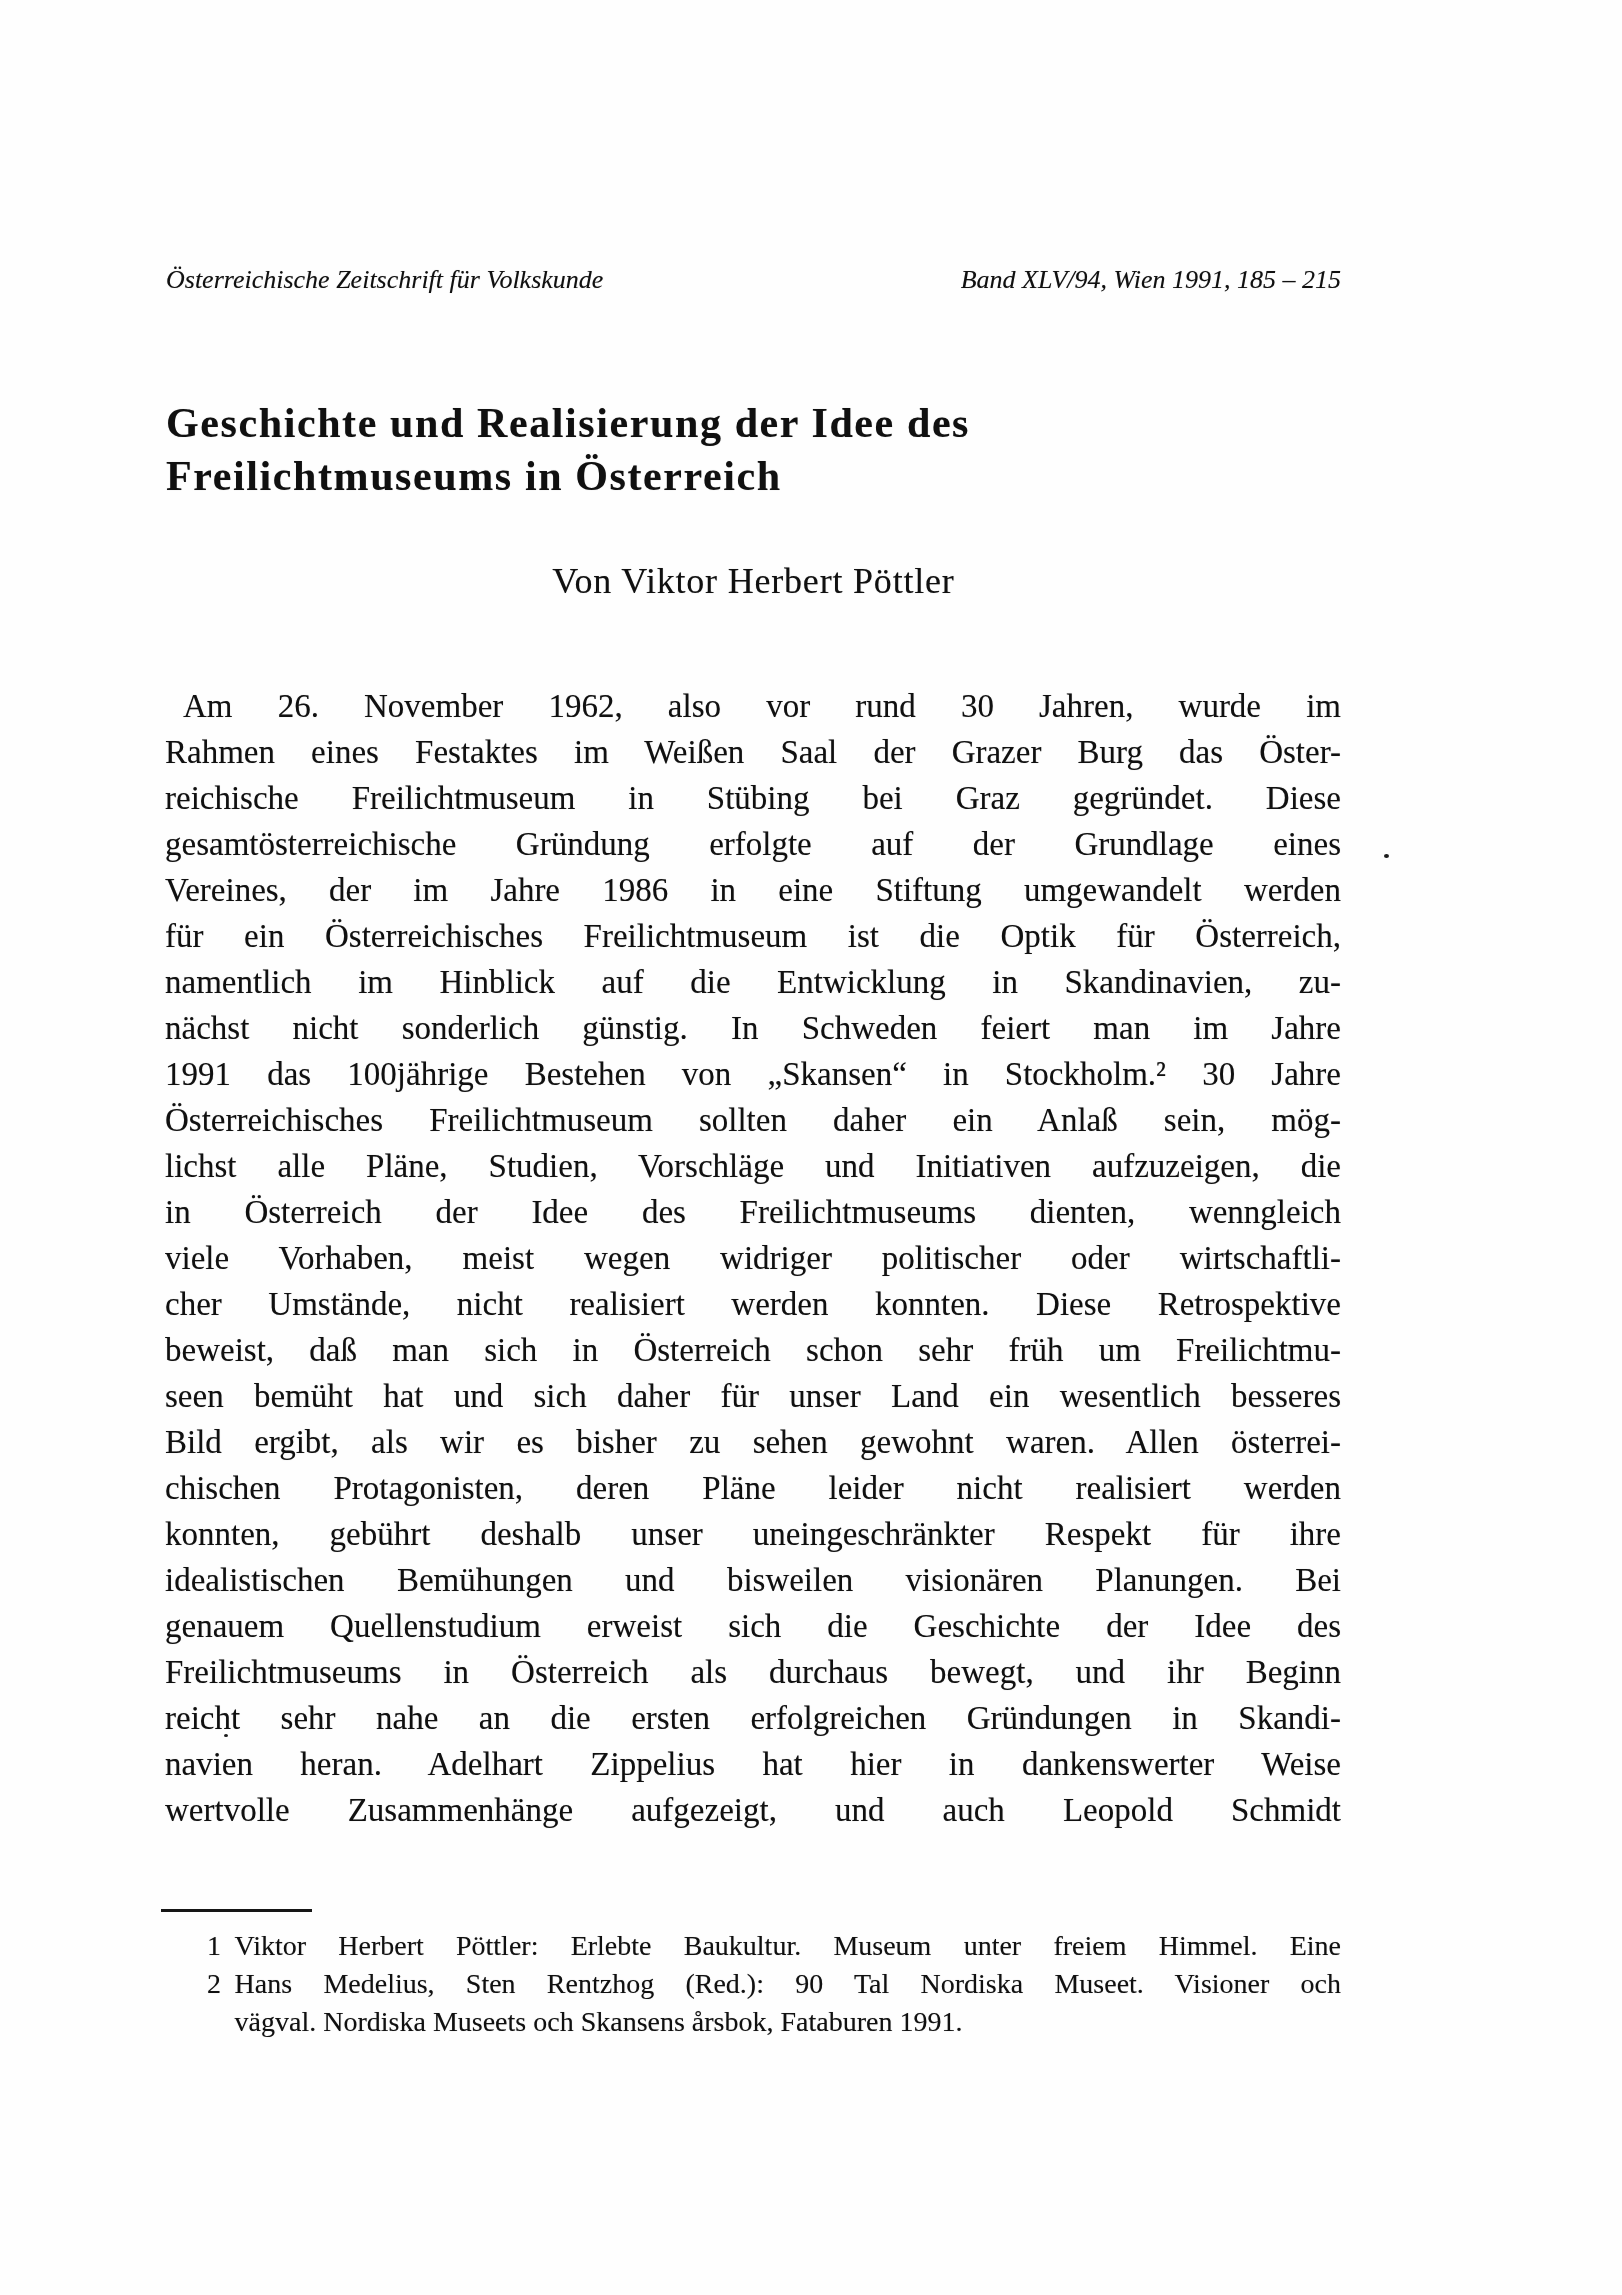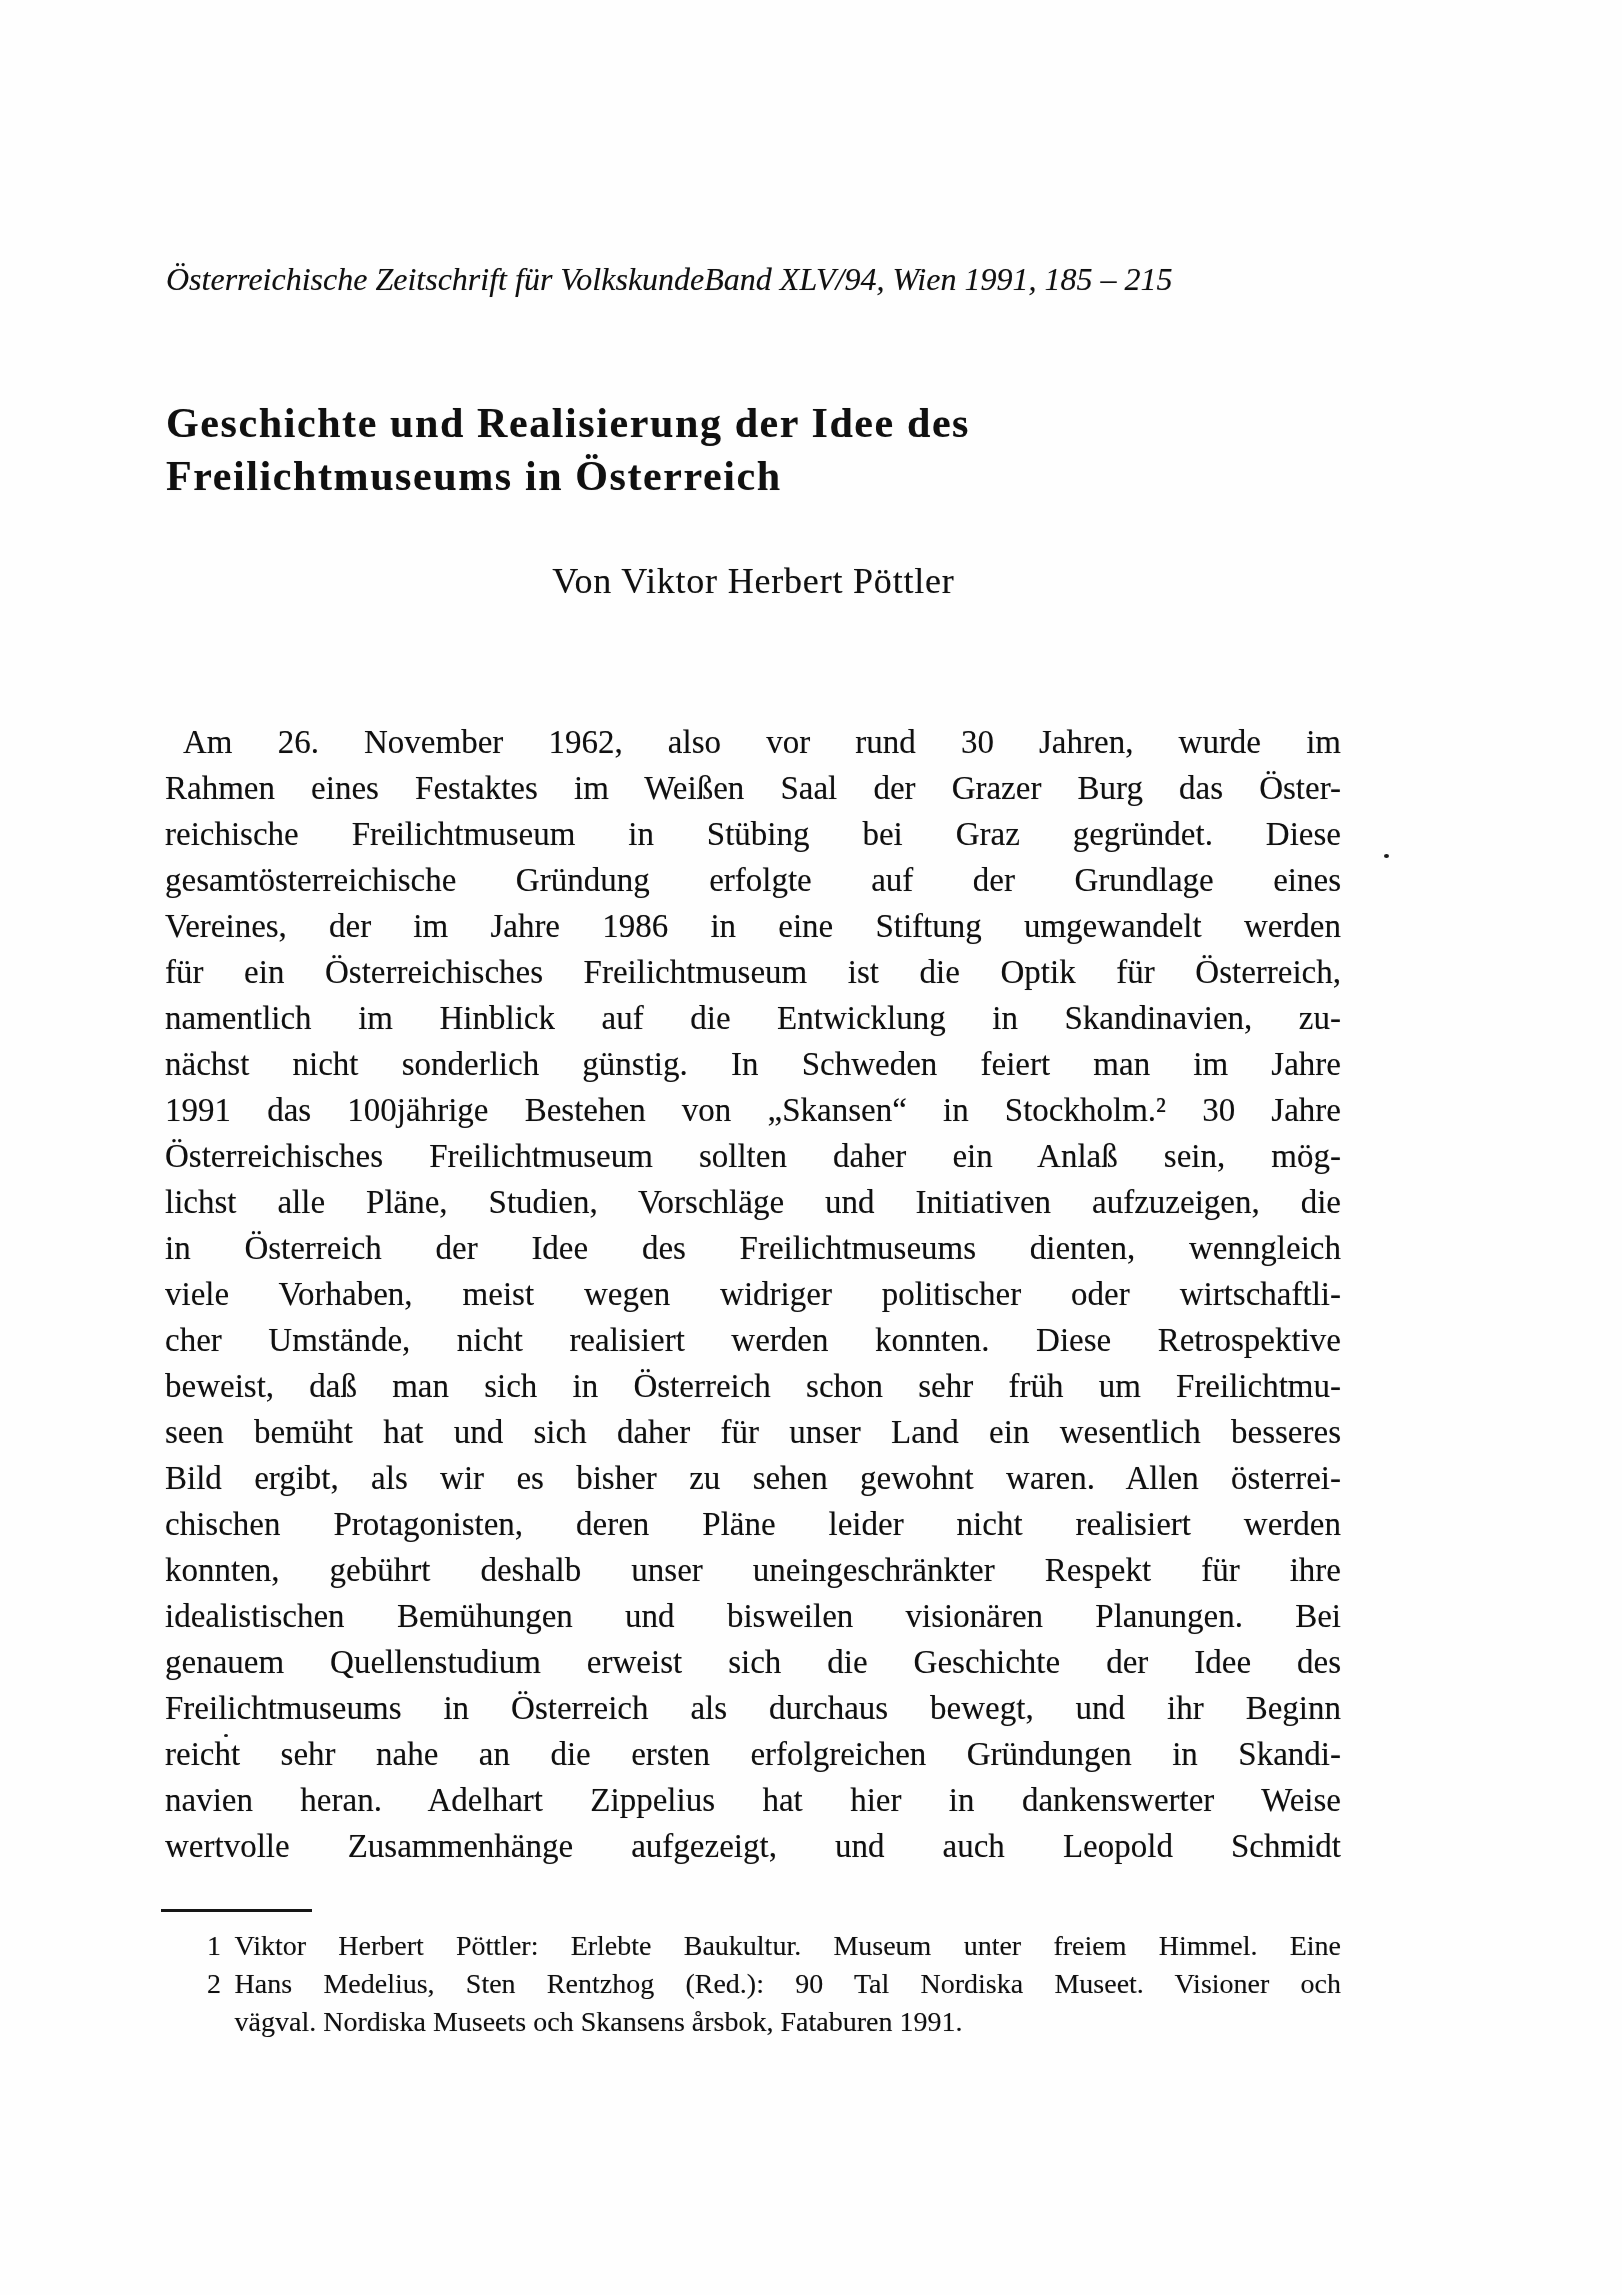--- a/index.html
+++ b/index.html
@@ -10,22 +10,23 @@
     background: #fefefe;
     color: #101010;
     font-family: "Liberation Serif", "DejaVu Serif", serif;
     overflow: hidden;
     text-shadow: 0 0 0.8px rgba(0,0,0,0.35);
   }
   .header {
     position: absolute;
     left: 166px; top: 260px; width: 1175px;
     display: flex;
+    justify-content: space-between;
     font-style: italic;
-    font-size: 32px;
+    font-size: 26px;
     line-height: 39px;
     white-space: nowrap;
   }
   .title-block {
     position: absolute;
     left: 166px; top: 397px; width: 1175px;
     font-weight: 700;
     font-size: 42px;
     line-height: 53px;
     letter-spacing: 1.6px;
@@ -44,21 +45,21 @@
     font-size: 33px;
     line-height: 46px;
   }
   .bline {
     height: 46px;
     overflow: hidden;
     text-align: justify;
     text-align-last: justify;
     text-justify: inter-word;
   }
-  .bline.indent { padding-left: 18px; margin-top: 36px; }
+  .bline.indent { padding-left: 18px; }
   .fn-rule {
     position: absolute;
     left: 161px; top: 1909px;
     width: 151px; height: 3.2px;
     background: #161616;
   }
   .footnotes {
     position: absolute;
     left: 207px; top: 1927px; width: 1134px;
     font-size: 28px;

